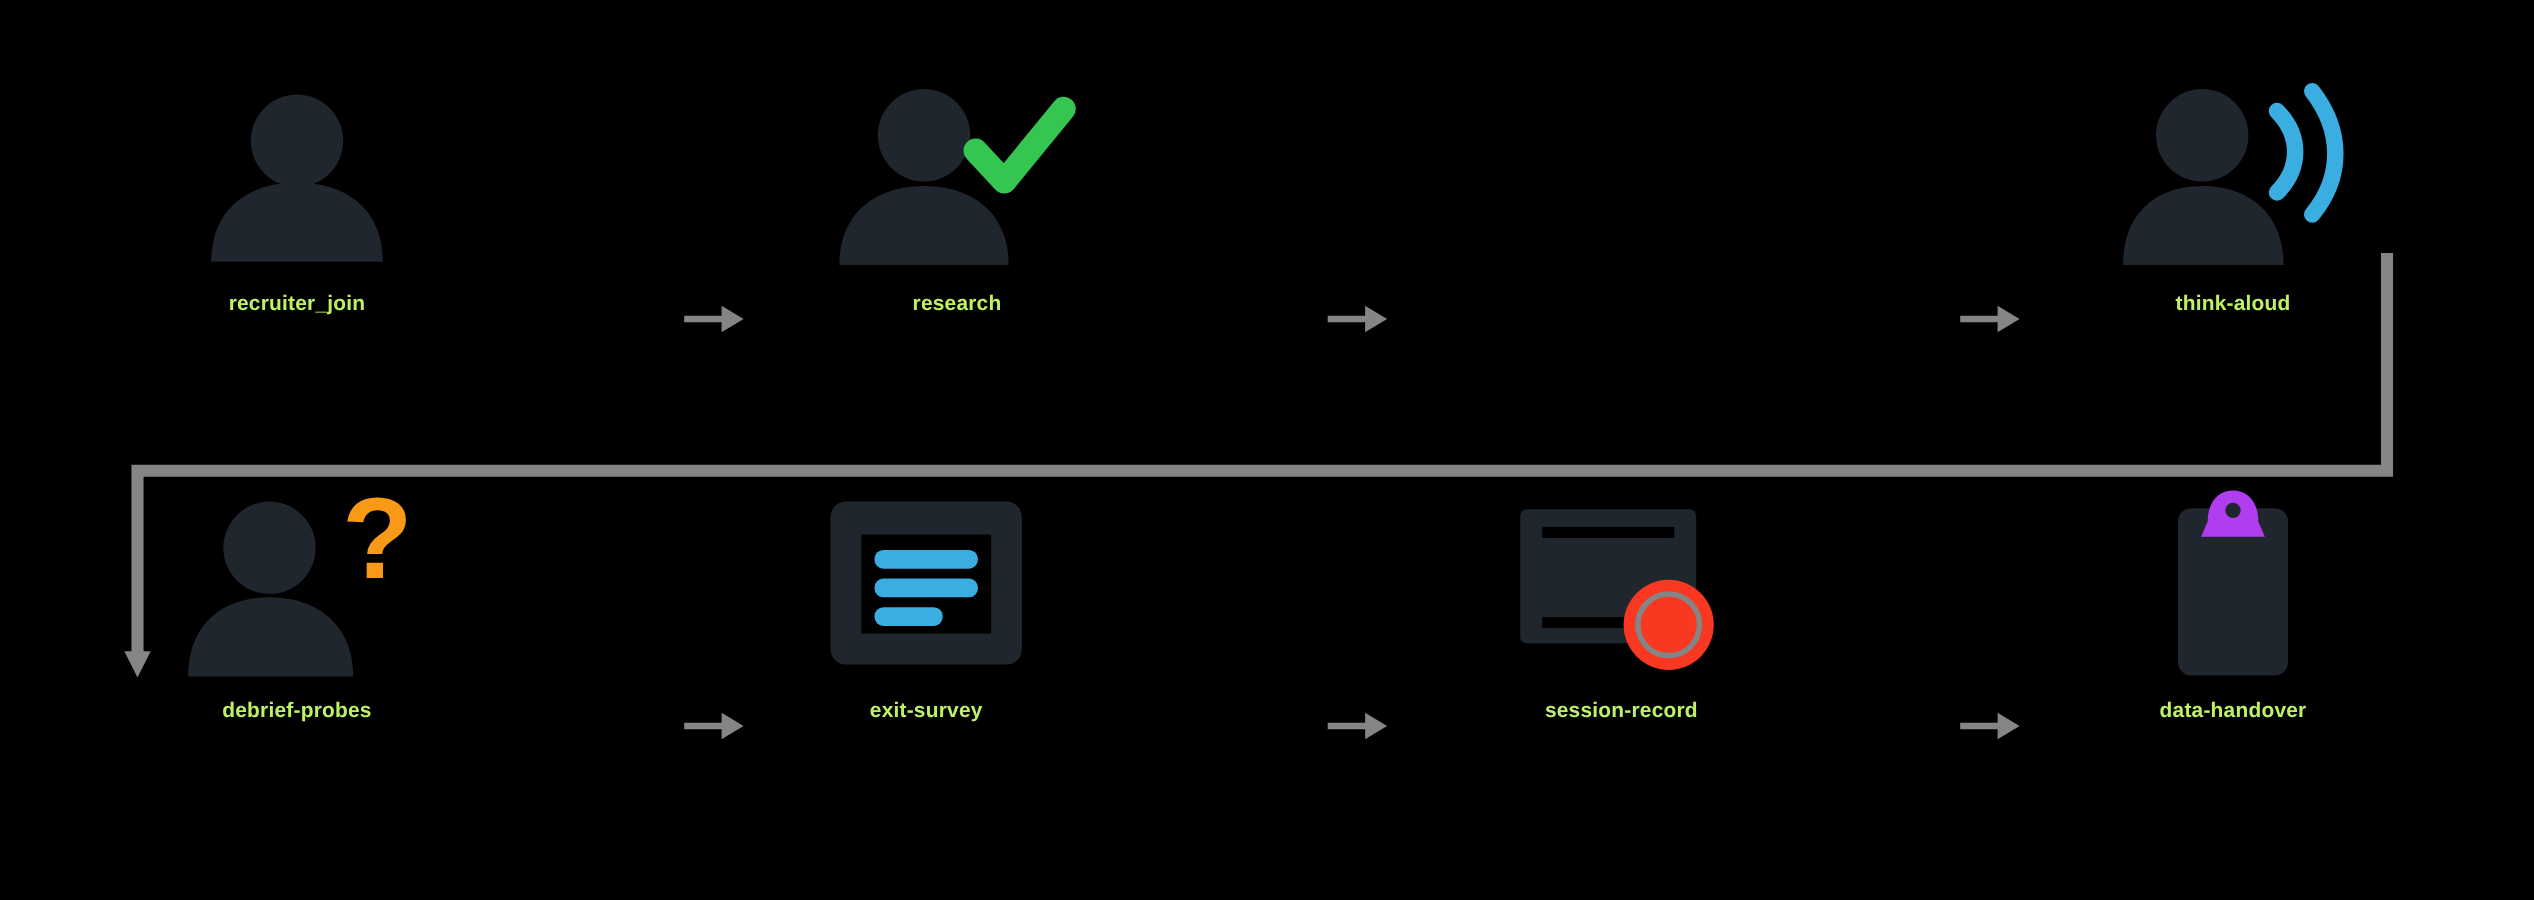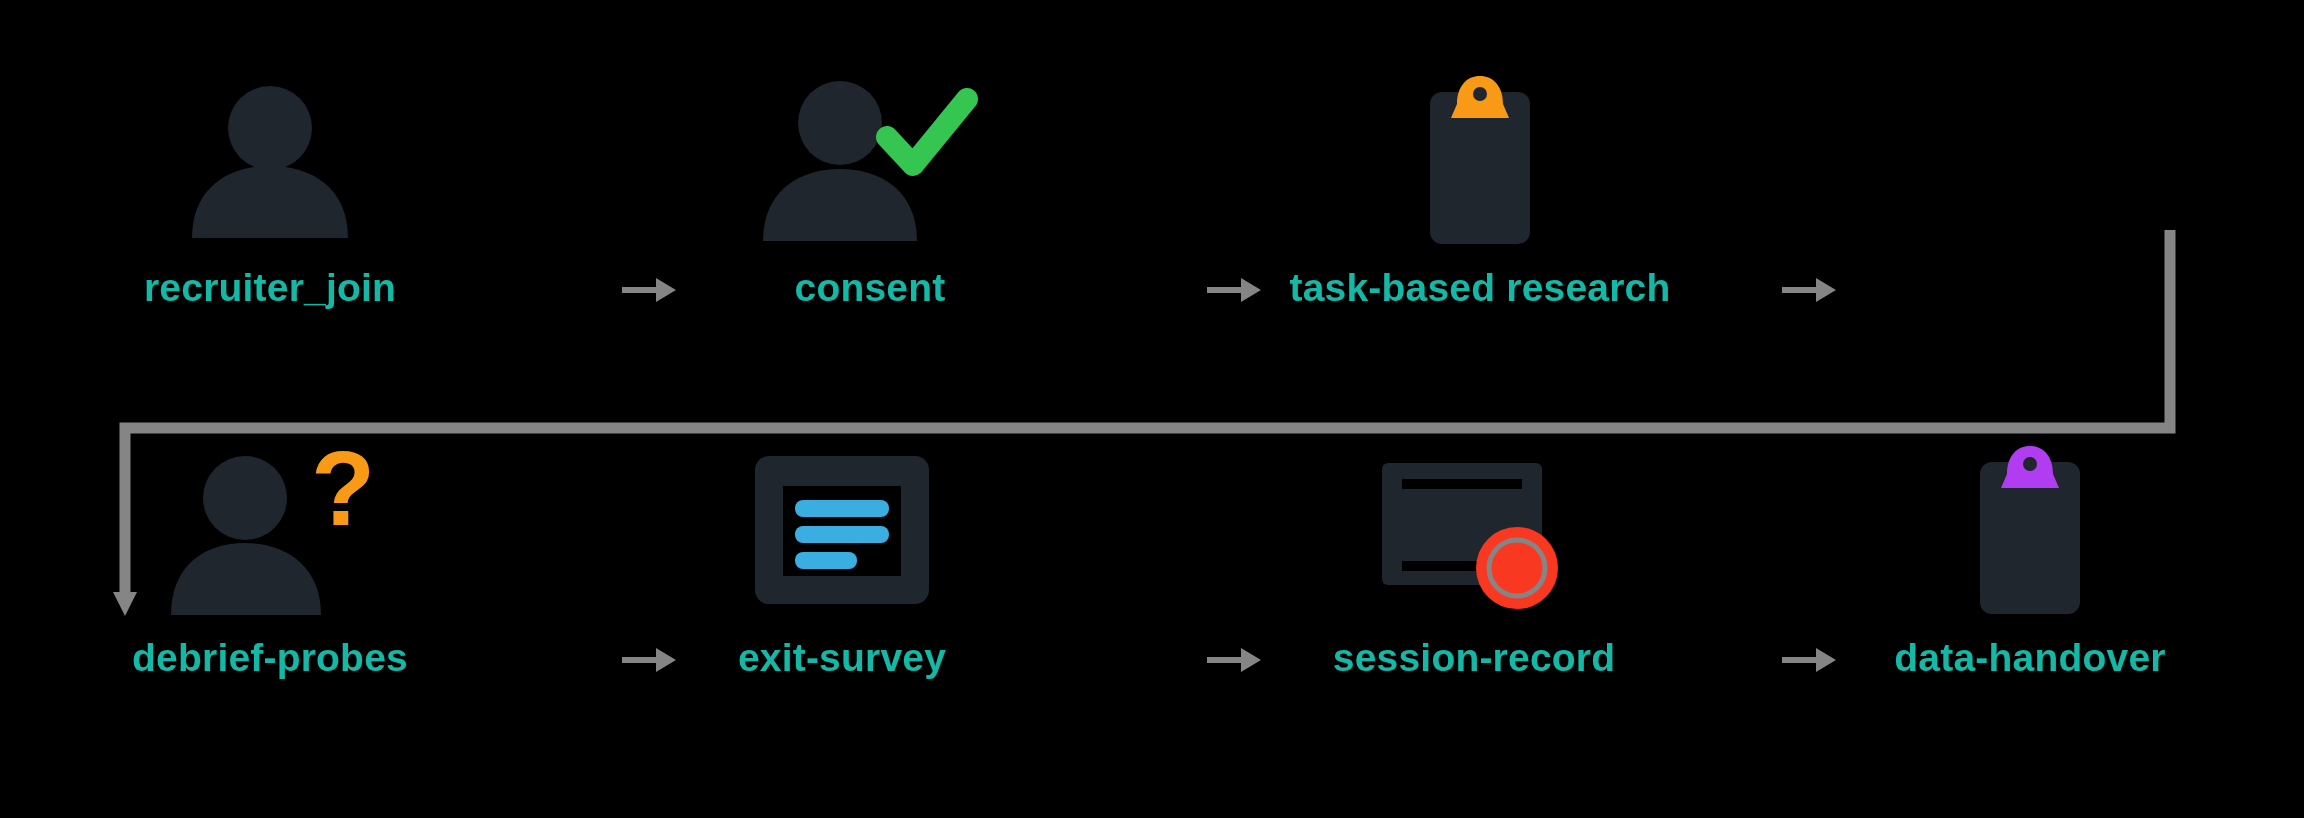--- a/index.html
+++ b/index.html
@@ -3,21 +3,21 @@
 <meta charset="utf-8">
 <style>
   html,body{margin:0;padding:0;background:#000;}
   body{width:2304px;height:818px;font-family:"Liberation Sans",sans-serif;overflow:hidden;position:relative;}
   #canvas{position:absolute;inset:0;}
   .row{position:absolute;left:0;width:2304px;height:330px;display:flex;align-items:flex-start;}
   #row1{top:60px;}
   #row2{top:430px;}
   .node{position:absolute;width:300px;display:flex;flex-direction:column;align-items:center;}
   .icon-box{height:200px;display:flex;align-items:center;justify-content:center;position:relative;}
-  .caption{margin-top:6px;font-size:39px;font-weight:700;color:#14b8a6;letter-spacing:.2px;white-space:nowrap;text-align:center;}
+  .caption{margin-top:6px;font-size:19px;font-weight:700;color:#bef264;letter-spacing:.2px;white-space:nowrap;text-align:center;}
   .arrow{position:absolute;top:210px;width:70px;height:40px;display:flex;align-items:center;justify-content:center;}
   .arrow svg{display:block;}
   .connector{position:absolute;pointer-events:none;}
   svg{overflow:visible;}
 </style>
 </head>
 <body>
 
 <div id="canvas">
 
@@ -40,46 +40,47 @@
     </div>
 
     <div class="node" style="left:720px;">
       <div class="icon-box">
         <svg width="230" height="170" viewBox="0 0 230 170">
           <circle cx="85" cy="48" r="42" fill="#1f262d"></circle>
           <path d="M8 166 C8 116 44 94 85 94 C126 94 162 116 162 166 Z" fill="#1f262d"></path>
           <path d="M132 62 L158 90 L212 24" fill="none" stroke="#35c651" stroke-width="22" stroke-linecap="round" stroke-linejoin="round"></path>
         </svg>
       </div>
-      <div class="caption">consent</div>
+      <div class="caption">research</div>
     </div>
 
     <div class="arrow" style="left:1200px;">
       <svg width="56" height="34" viewBox="0 0 56 34">
         <path d="M0 14 H34 V5 L54 17 L34 29 V20 H0 Z" fill="#858585"></path>
       </svg>
     </div>
 
-    <div class="node" style="left:1330px;">
-      <div class="icon-box">
-        <svg width="150" height="180" viewBox="0 0 150 180">
-          <rect x="25" y="22" width="100" height="152" rx="12" fill="#1f262d"></rect>
-          <path d="M52 34 C52 16 62 6 75 6 C88 6 98 16 98 34 L104 48 H46 Z" fill="#f89a16"></path>
-          <circle cx="75" cy="24" r="7" fill="#1f262d"></circle>
-        </svg>
-      </div>
-      <div class="caption">task-based research</div>
-    </div>
 
     <div class="arrow" style="left:1775px;">
       <svg width="56" height="34" viewBox="0 0 56 34">
         <path d="M0 14 H34 V5 L54 17 L34 29 V20 H0 Z" fill="#858585"></path>
       </svg>
     </div>
 
+    <div class="node" style="left:1880px;">
+      <div class="icon-box">
+        <svg width="200" height="170" viewBox="0 0 200 170">
+          <circle cx="72" cy="48" r="42" fill="#1f262d"></circle>
+          <path d="M0 166 C0 116 33 94 72 94 C111 94 146 116 146 166 Z" fill="#1f262d"></path>
+          <path d="M140 26 C162 48 162 78 140 100" fill="none" stroke="#3aaee0" stroke-width="15" stroke-linecap="round"></path>
+          <path d="M172 8 C200 44 200 86 172 120" fill="none" stroke="#3aaee0" stroke-width="15" stroke-linecap="round"></path>
+        </svg>
+      </div>
+      <div class="caption">think-aloud</div>
+    </div>
   </div>
 
   <div class="connector" style="left:0;top:0;width:2304px;height:818px;">
     <svg width="2304" height="818" viewBox="0 0 2304 818">
       <path d="M2170 230 V428 H125 V600" fill="none" stroke="#858585" stroke-width="11"></path>
       <path d="M113 592 L125 616 L137 592 Z" fill="#858585"></path>
     </svg>
   </div>
 
   <div class="row" id="row2">

